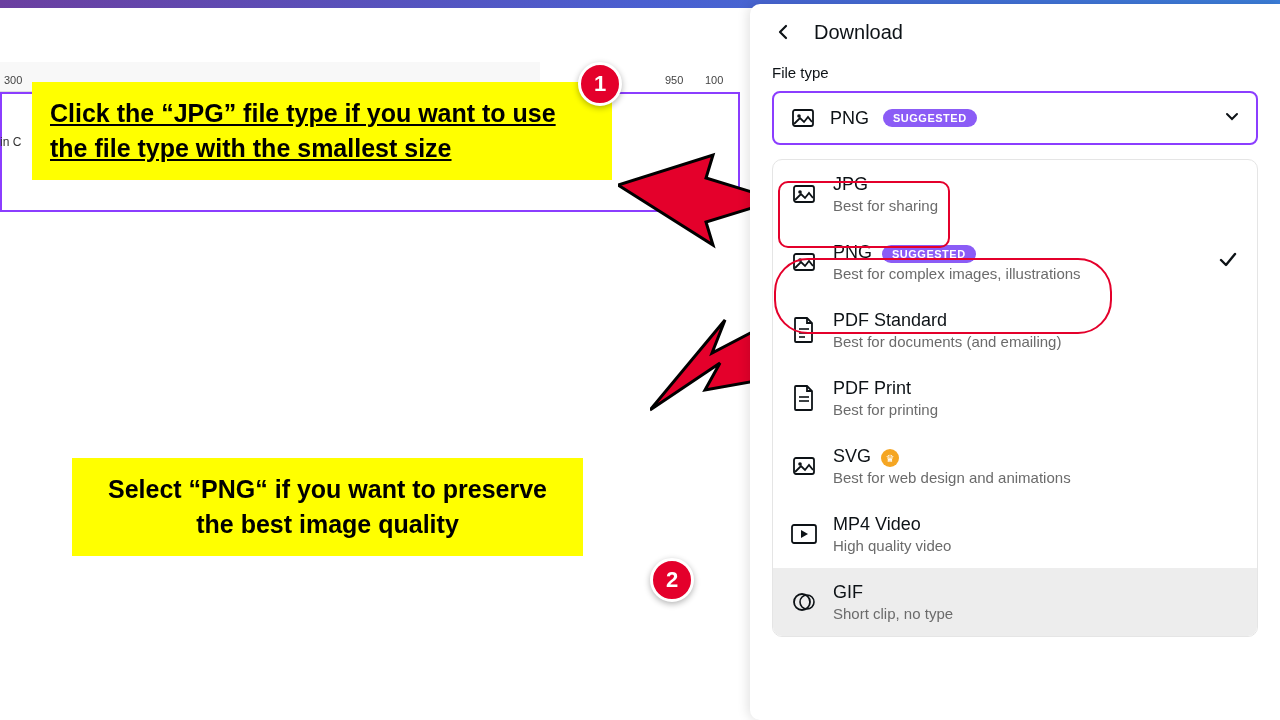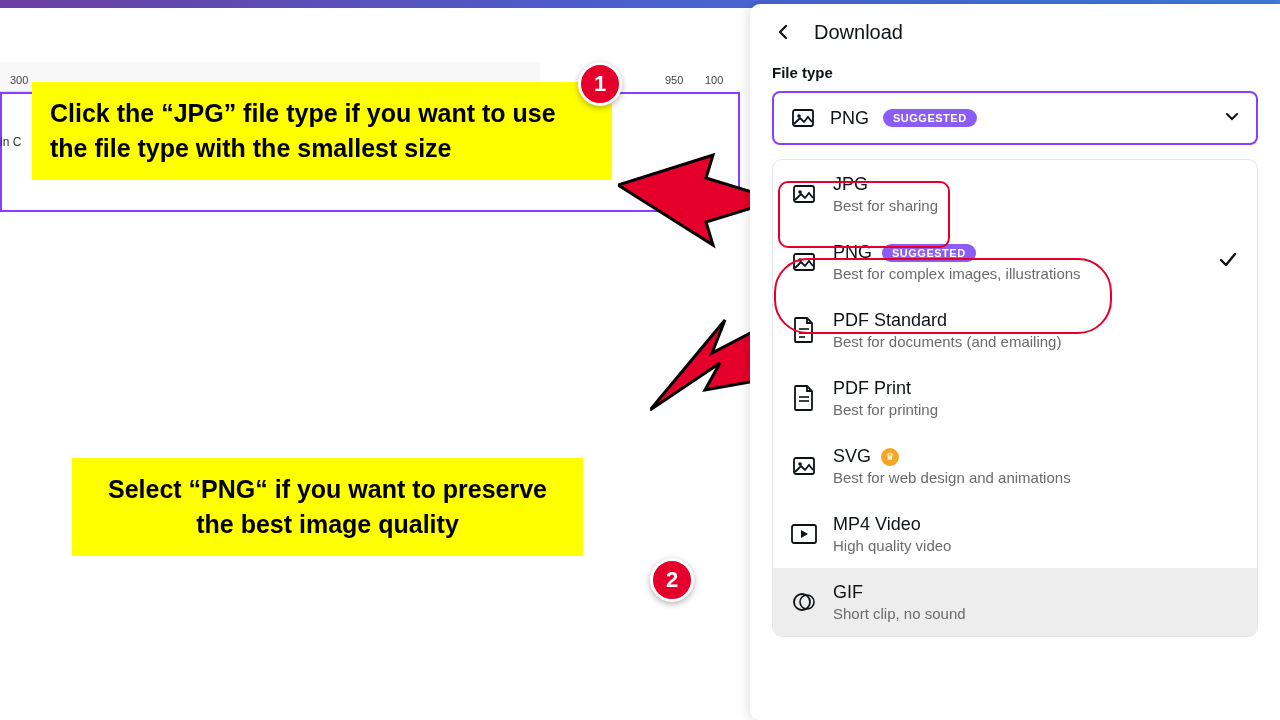--- a/index.html
+++ b/index.html
@@ -7,66 +7,66 @@
 
 .top-bar { position: absolute; top: 0; left: 0; right: 0; height: 8px; background: linear-gradient(90deg, #6b3fa0, #4a5fd0, #3b7dd8); }
 
 .ruler { position: absolute; top: 62px; left: 0; right: 740px; height: 30px; background: #f8f8f8; border-bottom: 1px solid #ddd; display: flex; align-items: center; font-size: 11px; color: #444; }
 .ruler-mark { position: absolute; top: 12px; }
 
 .canvas-edge { position: absolute; top: 92px; left: 0; width: 740px; height: 120px; border: 2px solid #8b3dff; background: #fff; }
 .canvas-label { position: absolute; top: 135px; left: 0; font-size: 12px; color: #333; }
 
 .callout { position: absolute; background: #ffff00; padding: 14px 18px; font-size: 25px; font-weight: 700; color: #000; line-height: 1.4; }
-.callout-1 { top: 82px; left: 32px; width: 580px; }
+.callout-1 { top: 82px; left: 32px; width: 580px; text-decoration: underline; }
 .callout-2 { top: 458px; left: 72px; width: 511px; text-align: center; }
 
 .number-badge { position: absolute; width: 44px; height: 44px; border-radius: 50%; background: #e4002b; color: #fff; display: flex; align-items: center; justify-content: center; font-size: 22px; font-weight: 700; border: 3px solid #fff; box-shadow: 0 2px 6px rgba(0,0,0,0.3); }
 .badge-1 { top: 62px; left: 578px; }
 .badge-2 { top: 558px; left: 650px; }
 
 .arrow { position: absolute; }
 .arrow svg { display: block; }
 
 .panel { position: absolute; top: 4px; right: 0; width: 530px; height: 716px; background: #fff; box-shadow: -2px 0 12px rgba(0,0,0,0.12); border-radius: 10px 0 0 10px; margin-left: 20px; }
 
 .panel-header { display: flex; align-items: center; padding: 16px 22px 14px; gap: 18px; }
 .back-btn { width: 24px; height: 24px; display: flex; align-items: center; justify-content: center; cursor: pointer; }
 .panel-title { font-size: 20px; font-weight: 500; color: #0d1216; }
 
 .panel-body { padding: 6px 22px; }
-.field-label { font-size: 15px; color: #0d1216; font-weight: 700; margin-bottom: 10px; }
+.field-label { font-size: 15px; color: #0d1216; font-weight: 400; margin-bottom: 10px; }
 
 .select-box { border: 2px solid #8b3dff; border-radius: 8px; padding: 12px 16px; display: flex; align-items: center; gap: 14px; cursor: pointer; margin-bottom: 14px; }
 .select-box .name { font-size: 18px; color: #0d1216; font-weight: 500; }
 .chevron { margin-left: auto; }
 
 .badge-suggested { background: #8b5cf6; color: #fff; font-size: 11px; font-weight: 700; padding: 3px 10px; border-radius: 10px; letter-spacing: 0.5px; }
 
 .dropdown { border: 1px solid #e5e5e5; border-radius: 10px; overflow: hidden; }
 .option { display: flex; align-items: center; gap: 16px; padding: 14px 18px; cursor: pointer; position: relative; }
 .option.gif { background: #ededed; }
 .option-icon { width: 26px; height: 26px; flex-shrink: 0; display: flex; align-items: center; justify-content: center; }
 .option-text { display: flex; flex-direction: column; gap: 2px; }
-.option-name { font-size: 18px; color: #0d1216; display: flex; align-items: center; gap: 10px; }
+.option-name { font-size: 18px; color: #0d1216; display: flex; align-items: flex-end; gap: 10px; }
 .option-desc { font-size: 15px; color: #6b6b6b; }
 .check { margin-left: auto; }
 
 .highlight-jpg { position: absolute; border: 2px solid #e4002b; border-radius: 10px; pointer-events: none; top: 181px; left: 778px; width: 172px; height: 67px; }
 .highlight-png { position: absolute; border: 2.5px solid #e4002b; border-radius: 34px; pointer-events: none; top: 258px; left: 774px; width: 338px; height: 76px; }
 
 .crown-badge { width: 18px; height: 18px; border-radius: 50%; background: #f5a623; display: inline-flex; align-items: center; justify-content: center; color: #fff; font-size: 10px; }
 </style>
 </head>
 <body>
 
 <div class="top-bar"></div>
 
 <div class="ruler">
-  <span class="ruler-mark" style="left:10px">300</span>
+  <span class="ruler-mark" style="left:4px">300</span>
   <span class="ruler-mark" style="left:665px">950</span>
   <span class="ruler-mark" style="left:705px">100</span>
 </div>
 
 <div class="canvas-edge"></div>
 <div class="canvas-label">in C</div>
 
 <div class="callout callout-1">Click the “JPG” file type if you want to use the file type with the smallest size</div>
 <div class="callout callout-2">Select “PNG“ if you want to preserve the best image quality</div>
 
@@ -223,21 +223,21 @@
         <span class="option-icon">
             <svg width="24" height="24" viewBox="0 0 24 24">
               <circle cx="10" cy="12" r="8" stroke="#0d1216" stroke-width="1.8" fill="none"></circle>
               <circle cx="15" cy="12" r="7" stroke="#0d1216" stroke-width="1.6" fill="none"></circle>
             </svg>
           </span>
         <div class="option-text">
           <div class="option-name">
               <span>GIF</span>
             </div>
-          <div class="option-desc">Short clip, no sound</div>
+          <div class="option-desc">Short clip, no type</div>
         </div>
       </div>
 
     </div>
   </div>
 </div>
 
 <div class="highlight-jpg"></div>
 <div class="highlight-png"></div>
 

